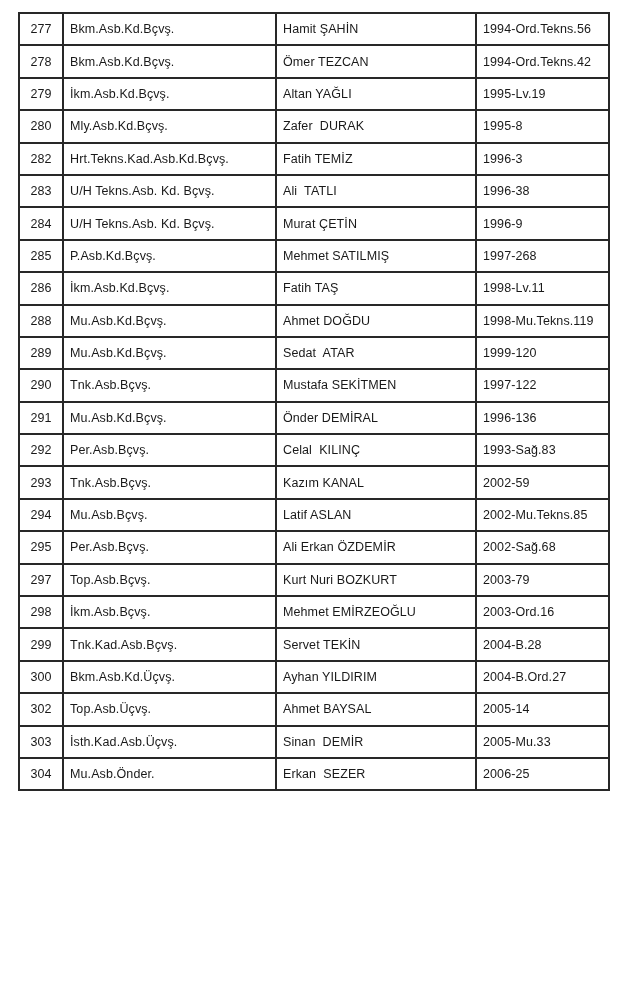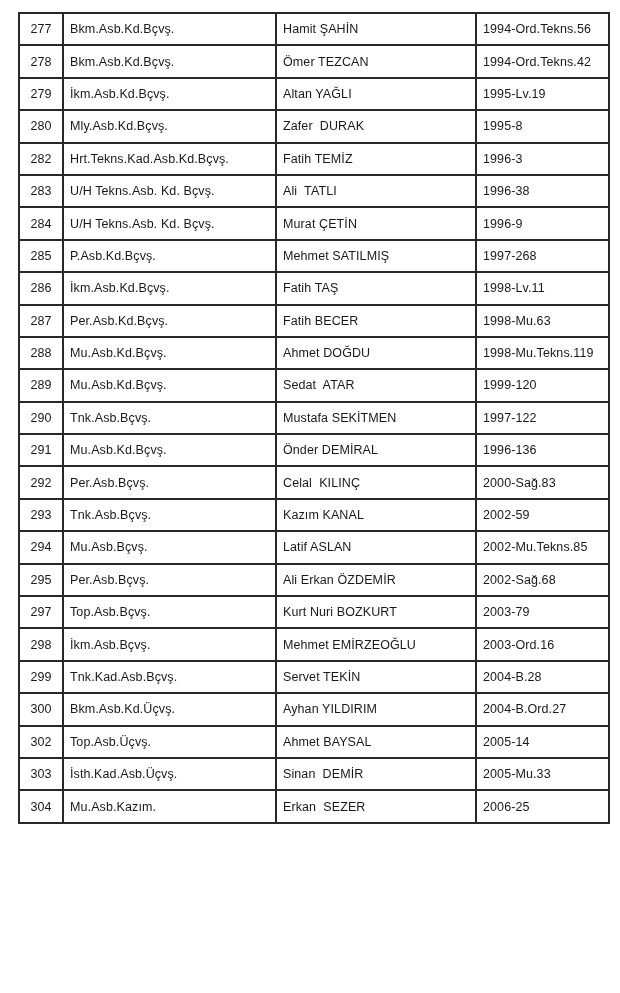--- a/index.html
+++ b/index.html
@@ -108,26 +108,20 @@
           <td class="c2">Mehmet SATILMIŞ</td>
           <td class="c3">1997-268</td>
         </tr>
         <tr>
           <td class="c0">286</td>
           <td class="c1">İkm.Asb.Kd.Bçvş.</td>
           <td class="c2">Fatih TAŞ</td>
           <td class="c3">1998-Lv.11</td>
         </tr>
         <tr>
-          <td class="c0">287</td>
-          <td class="c1">Per.Asb.Kd.Bçvş.</td>
-          <td class="c2">Fatih BECER</td>
-          <td class="c3">1998-Mu.63</td>
-        </tr>
-        <tr>
           <td class="c0">288</td>
           <td class="c1">Mu.Asb.Kd.Bçvş.</td>
           <td class="c2">Ahmet DOĞDU</td>
           <td class="c3">1998-Mu.Tekns.119</td>
         </tr>
         <tr>
           <td class="c0">289</td>
           <td class="c1">Mu.Asb.Kd.Bçvş.</td>
           <td class="c2">Sedat  ATAR</td>
           <td class="c3">1999-120</td>
@@ -141,21 +135,21 @@
         <tr>
           <td class="c0">291</td>
           <td class="c1">Mu.Asb.Kd.Bçvş.</td>
           <td class="c2">Önder DEMİRAL</td>
           <td class="c3">1996-136</td>
         </tr>
         <tr>
           <td class="c0">292</td>
           <td class="c1">Per.Asb.Bçvş.</td>
           <td class="c2">Celal  KILINÇ</td>
-          <td class="c3">2000-Sağ.83</td>
+          <td class="c3">1993-Sağ.83</td>
         </tr>
         <tr>
           <td class="c0">293</td>
           <td class="c1">Tnk.Asb.Bçvş.</td>
           <td class="c2">Kazım KANAL</td>
           <td class="c3">2002-59</td>
         </tr>
         <tr>
           <td class="c0">294</td>
           <td class="c1">Mu.Asb.Bçvş.</td>
@@ -199,19 +193,19 @@
           <td class="c3">2005-14</td>
         </tr>
         <tr>
           <td class="c0">303</td>
           <td class="c1">İsth.Kad.Asb.Üçvş.</td>
           <td class="c2">Sinan  DEMİR</td>
           <td class="c3">2005-Mu.33</td>
         </tr>
         <tr>
           <td class="c0">304</td>
-          <td class="c1">Mu.Asb.Kazım.</td>
+          <td class="c1">Mu.Asb.Önder.</td>
           <td class="c2">Erkan  SEZER</td>
           <td class="c3">2006-25</td>
         </tr>
       </tbody>
   </table>
 </div>
 
 </body></html>

